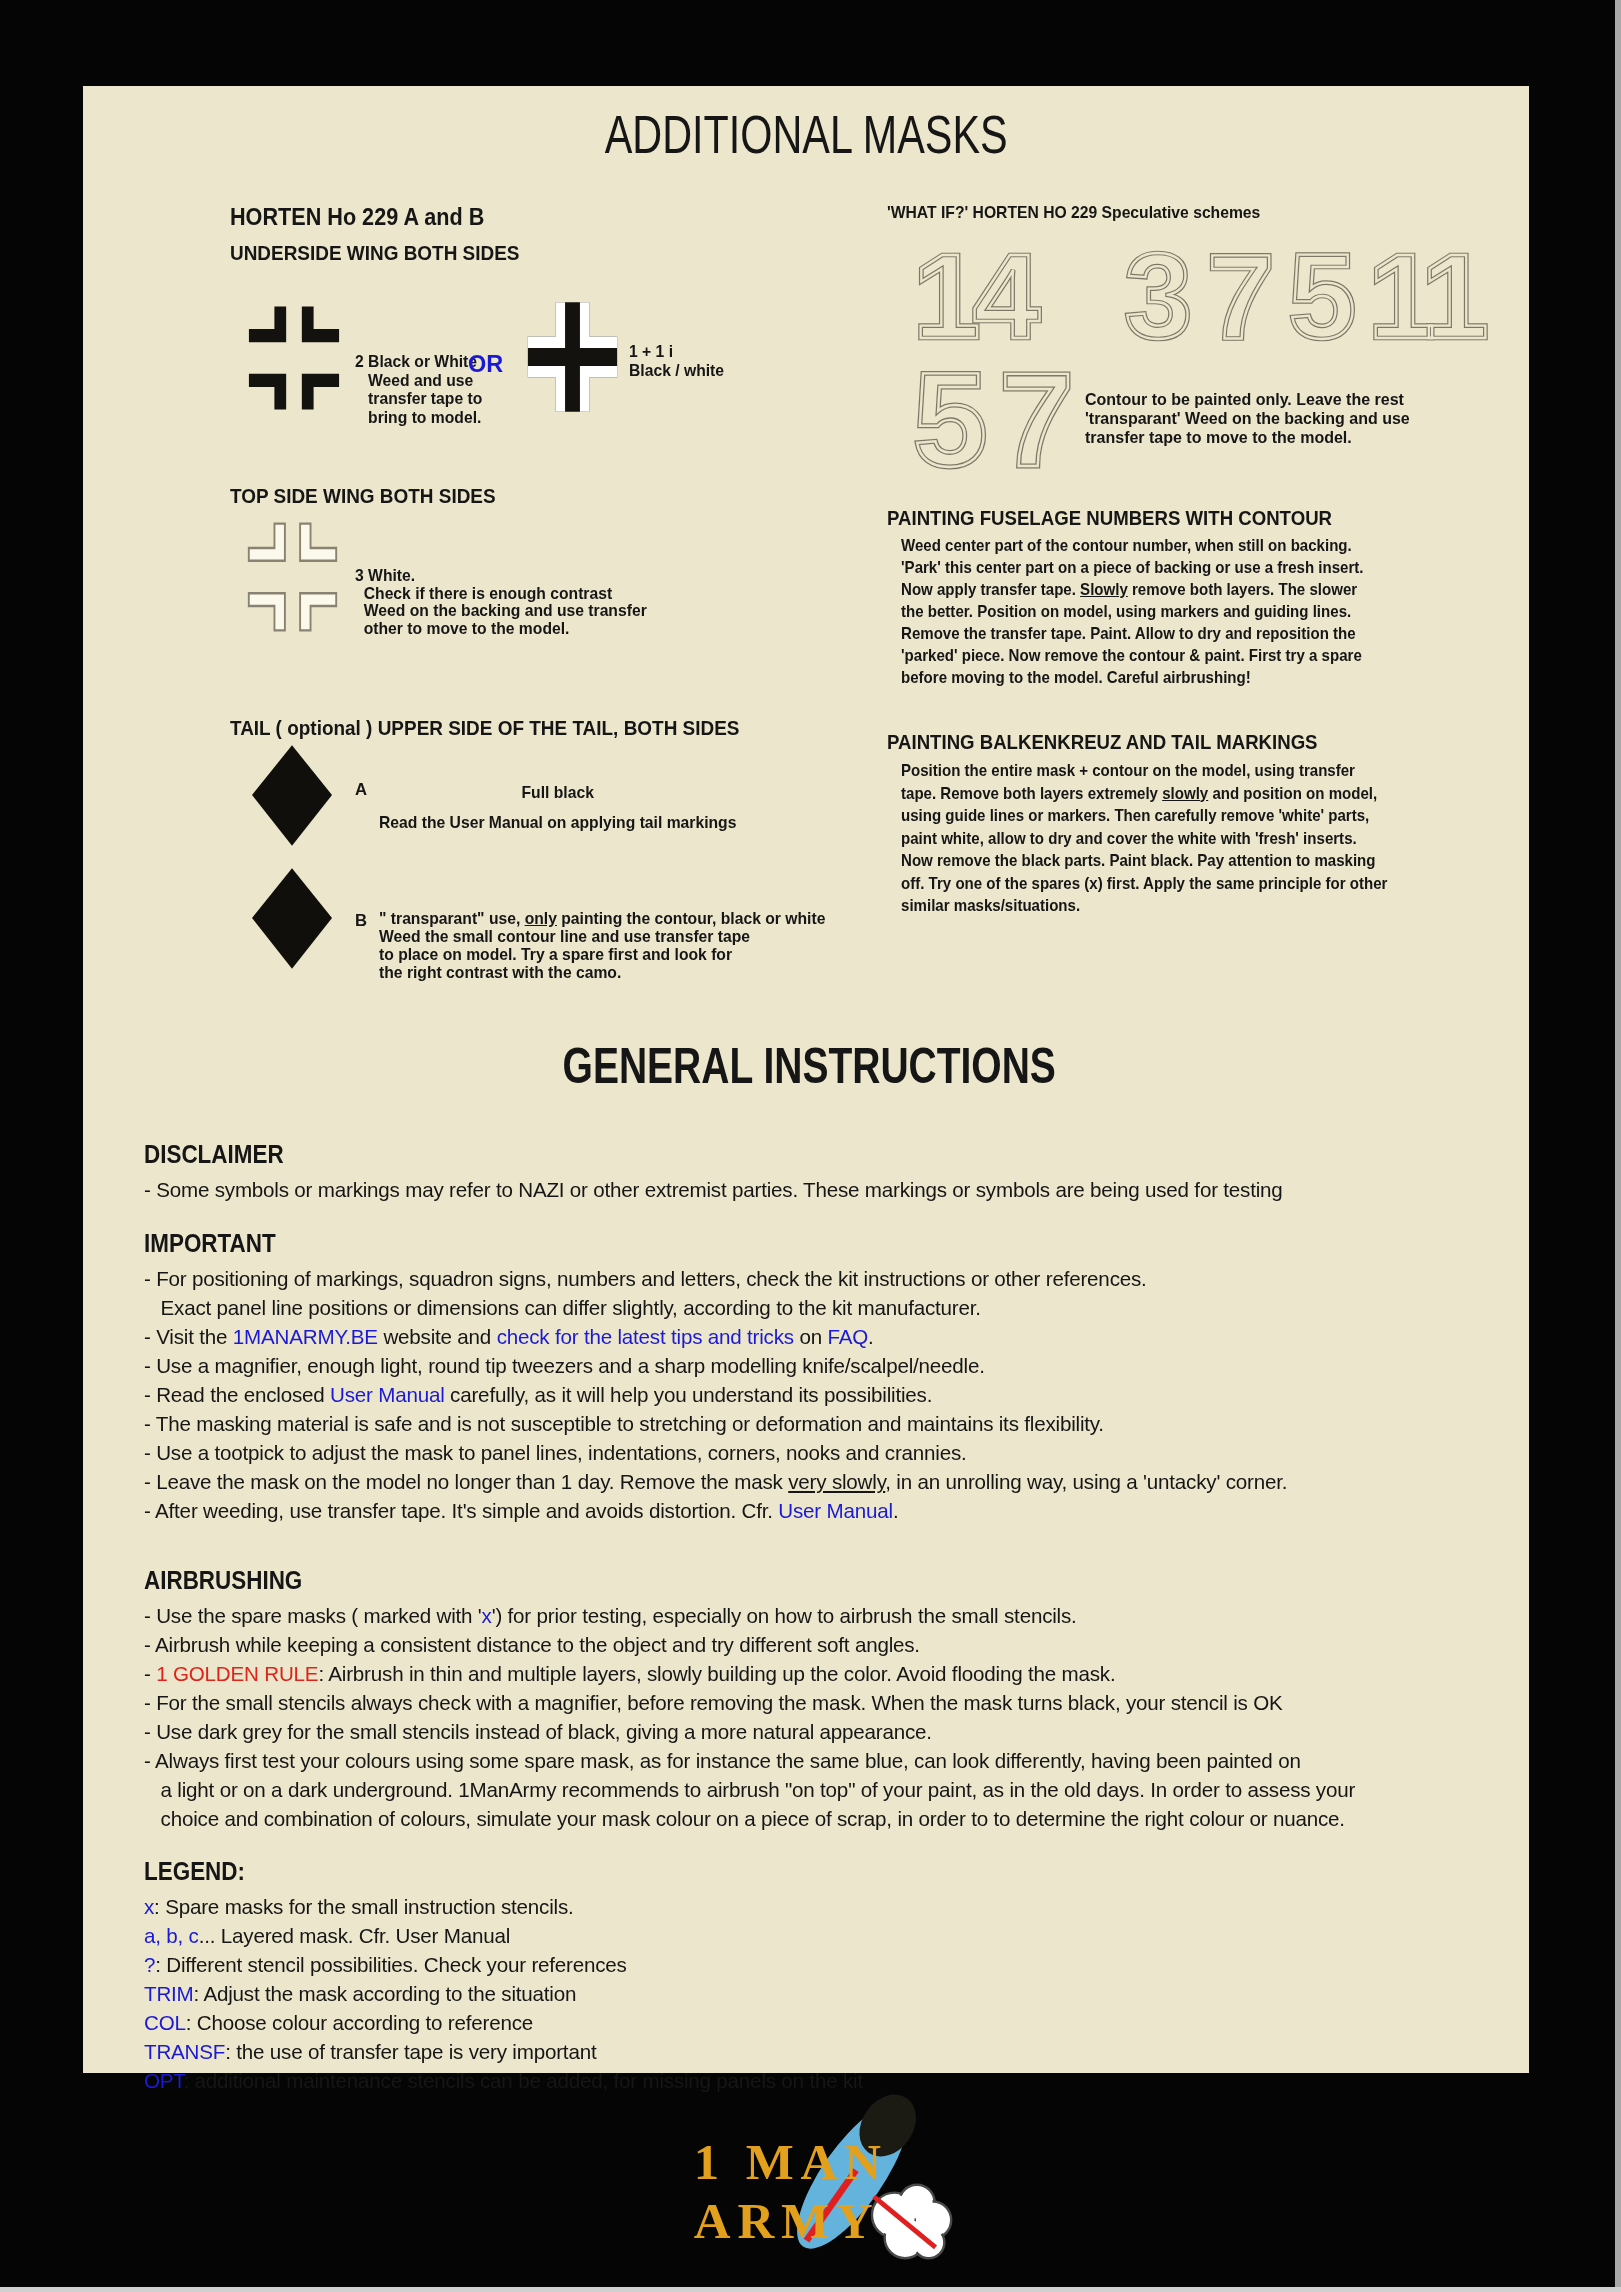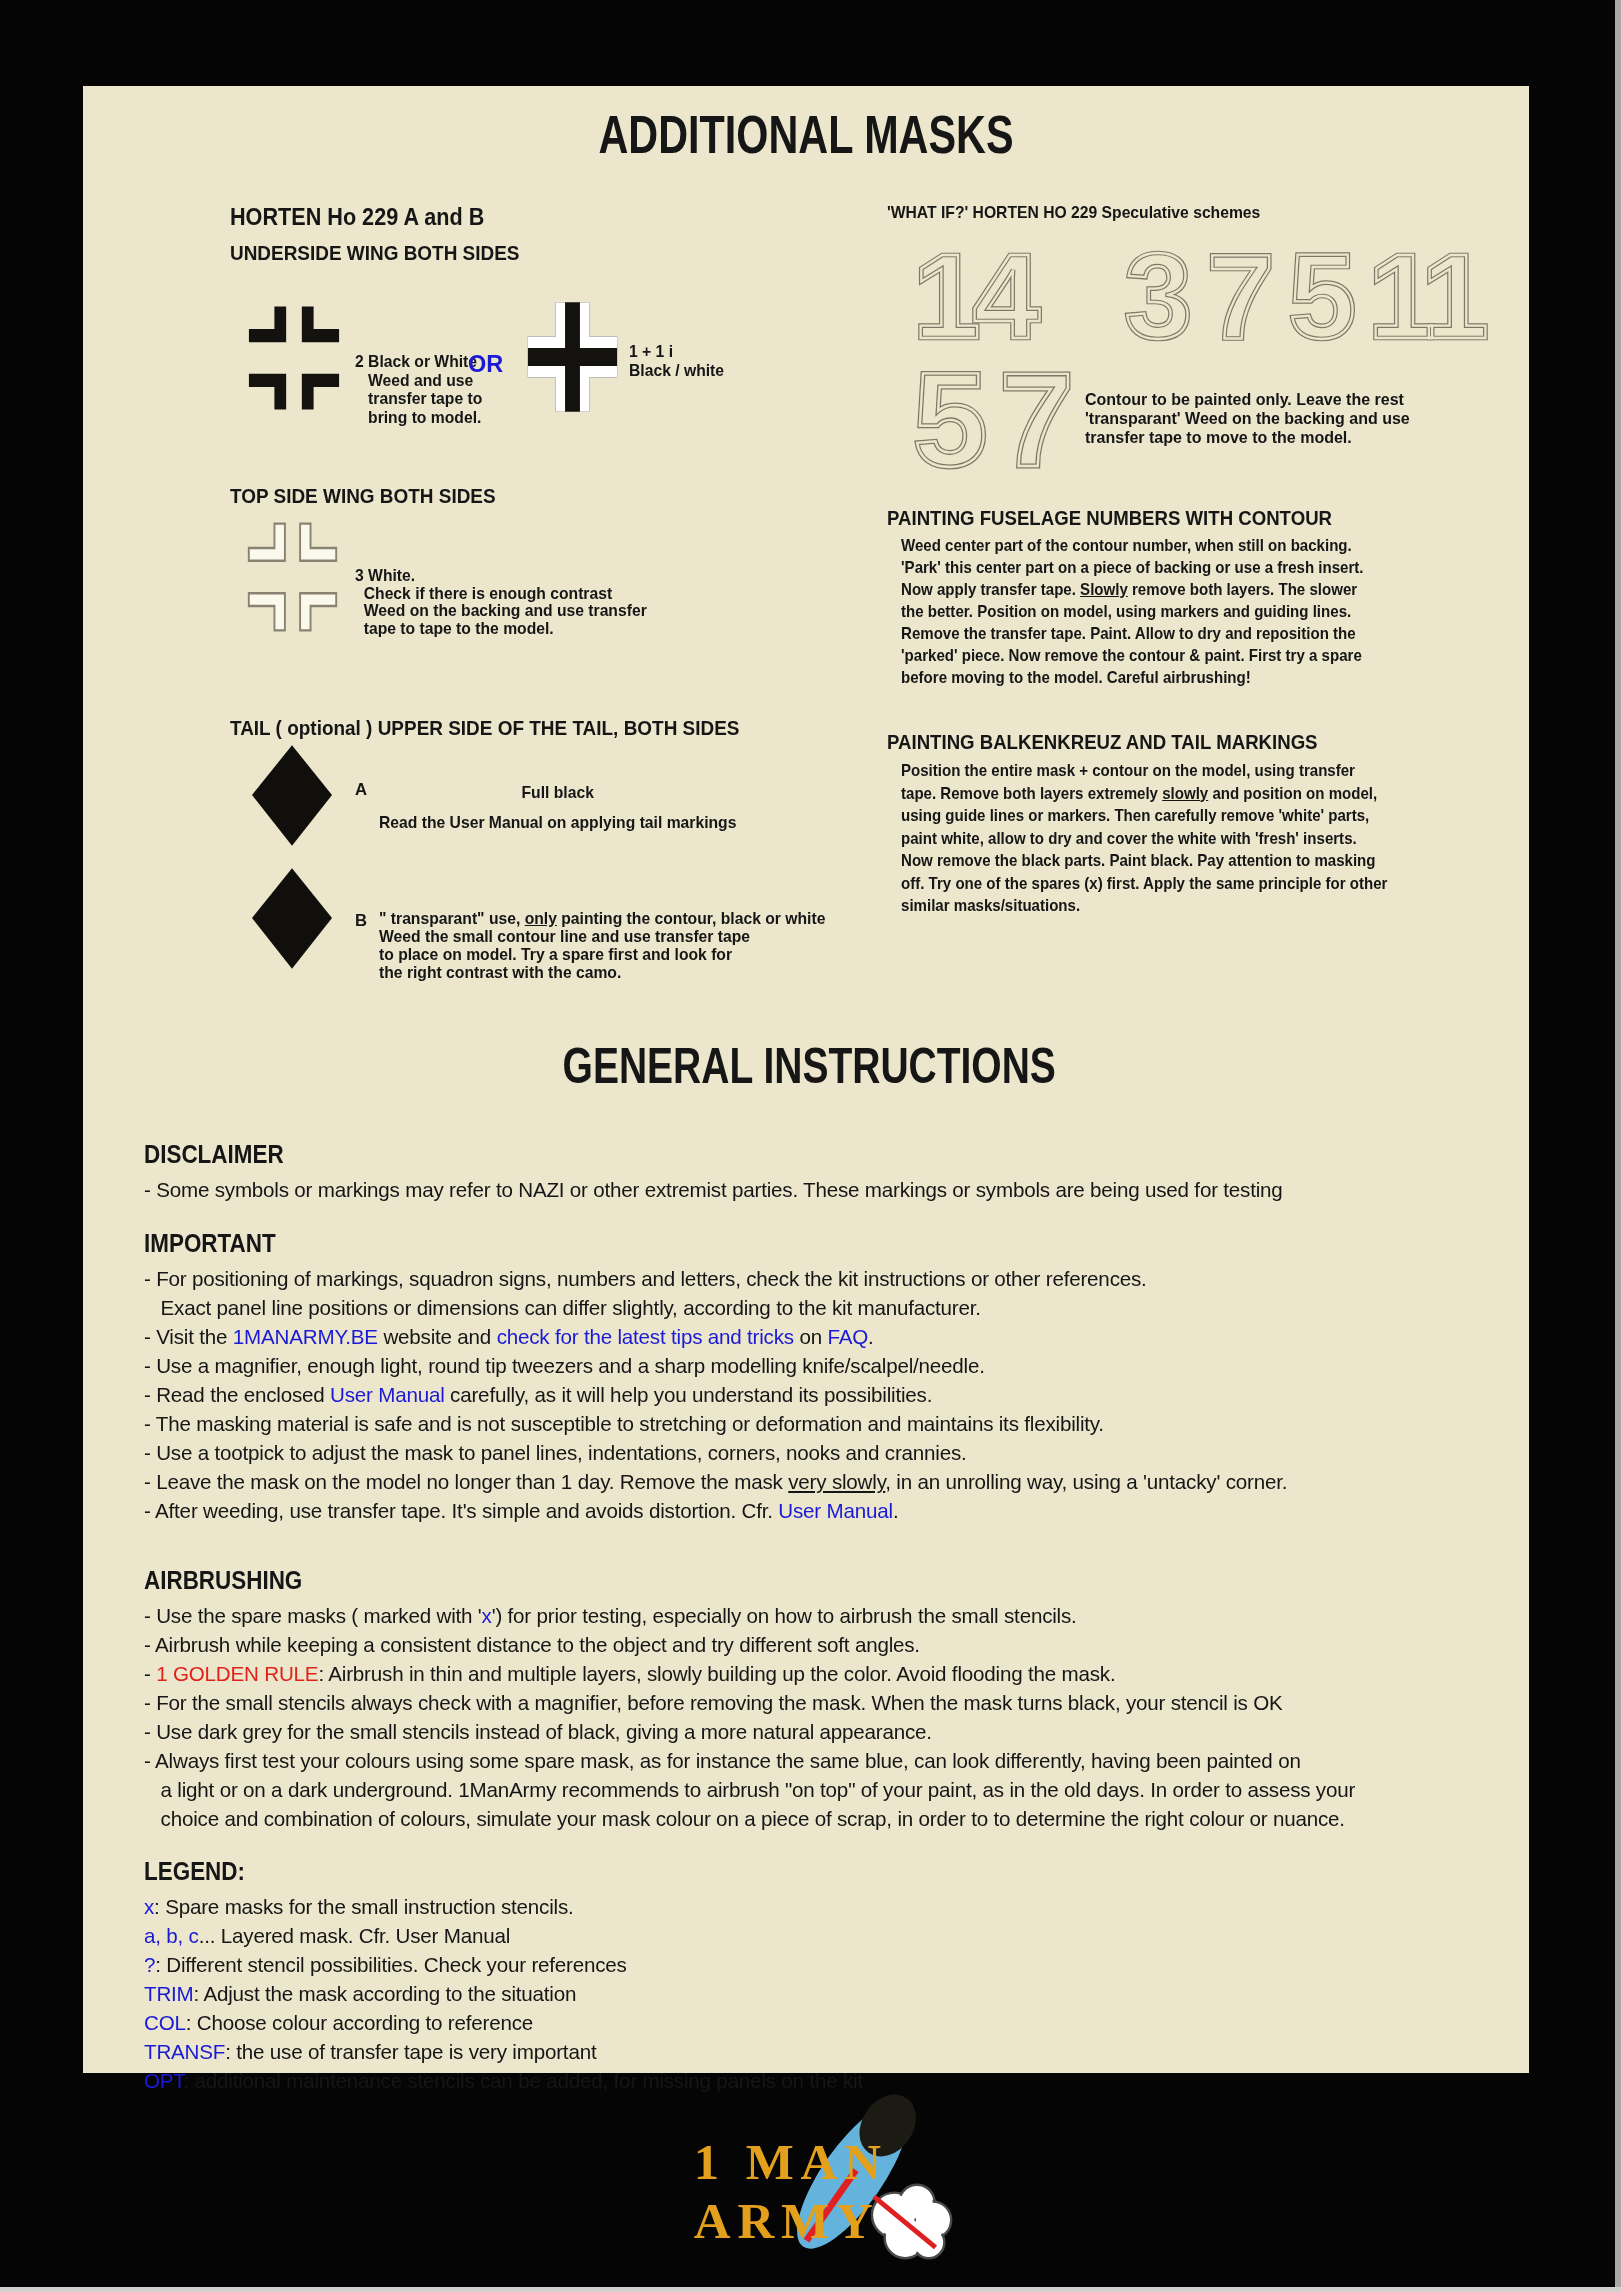--- a/index.html
+++ b/index.html
@@ -16,21 +16,21 @@
     position:absolute;left:83px;top:86px;width:1446px;height:1987px;
     background:var(--cream);
   }
   .abs{position:absolute;}
   .edge-right{position:absolute;right:0;top:0;width:5.9px;height:2293px;background:#a9a9a9;}
   .edge-bottom{position:absolute;left:0;top:2287px;width:1621px;height:5.9px;background:#d0d0d0;}
 
   
   .big-title{
     position:absolute;left:0;right:0;top:17.6px;text-align:center;
-    font-size:53px;font-weight:bold;letter-spacing:0;
+    font-size:53px;font-weight:normal;letter-spacing:0;
   }
   .big-title>span{display:inline-block;transform:scaleX(.78);transform-origin:center;}
   .h-main{font-weight:bold;font-size:23.5px;transform:scaleX(.92);transform-origin:left;white-space:nowrap;}
   .h-sub{font-weight:bold;font-size:20.6px;transform:scaleX(.92);transform-origin:left;white-space:nowrap;}
   .h-right{font-weight:bold;font-size:19.6px;transform:scaleX(.95);transform-origin:left;white-space:nowrap;}
   .h-small{font-weight:bold;font-size:15.7px;white-space:nowrap;}
 
   
   .note{font-size:15.7px;font-weight:bold;line-height:18.6px;white-space:pre;}
   .note3{line-height:17.6px;}
@@ -105,21 +105,21 @@
 
   <svg class="abs" style="left:162px;top:433px;" width="95" height="116" viewBox="0 0 100 100" preserveAspectRatio="none">
     <g fill="#fbf8ec" stroke="#8a8270" stroke-width="2">
       <path d="M31 4 H42 V36 H4 V25 H31 Z"></path>
       <path d="M58 4 H69 V25 H96 V36 H58 Z"></path>
       <path d="M4 64 H42 V96 H31 V75 H4 Z"></path>
       <path d="M58 64 H96 V75 H69 V96 H58 Z"></path>
     </g>
   </svg>
 
-  <div class="abs note note3" style="left:272px;top:481px;"><div class="ln">3 White.</div><div class="ln">  Check if there is enough contrast</div><div class="ln">  Weed on the backing and use transfer</div><div class="ln">  tape to tape to the model.</div></div>
+  <div class="abs note note3" style="left:272px;top:481px;"><div class="ln">3 White.</div><div class="ln">  Check if there is enough contrast</div><div class="ln">  Weed on the backing and use transfer</div><div class="ln">  other to move to the model.</div></div>
 
   <div class="abs h-sub" style="left:147px;top:630px;">TAIL ( optional ) UPPER SIDE OF THE TAIL, BOTH SIDES</div>
 
   <svg class="abs" style="left:169px;top:659px;" width="80" height="101" viewBox="0 0 82 103">
     <polygon points="41,0 82,51 41,103 0,51" fill="#100f0c"></polygon>
   </svg>
   <div class="abs tail-label" style="left:272px;top:694px;">A</div>
   <div class="abs tail-lines a-lines" style="left:296px;top:692px;"><div class="ln">Full black</div><div class="ln">Read the User Manual on applying tail markings</div></div>
 
   <svg class="abs" style="left:169px;top:782px;" width="80" height="101" viewBox="0 0 82 103">

